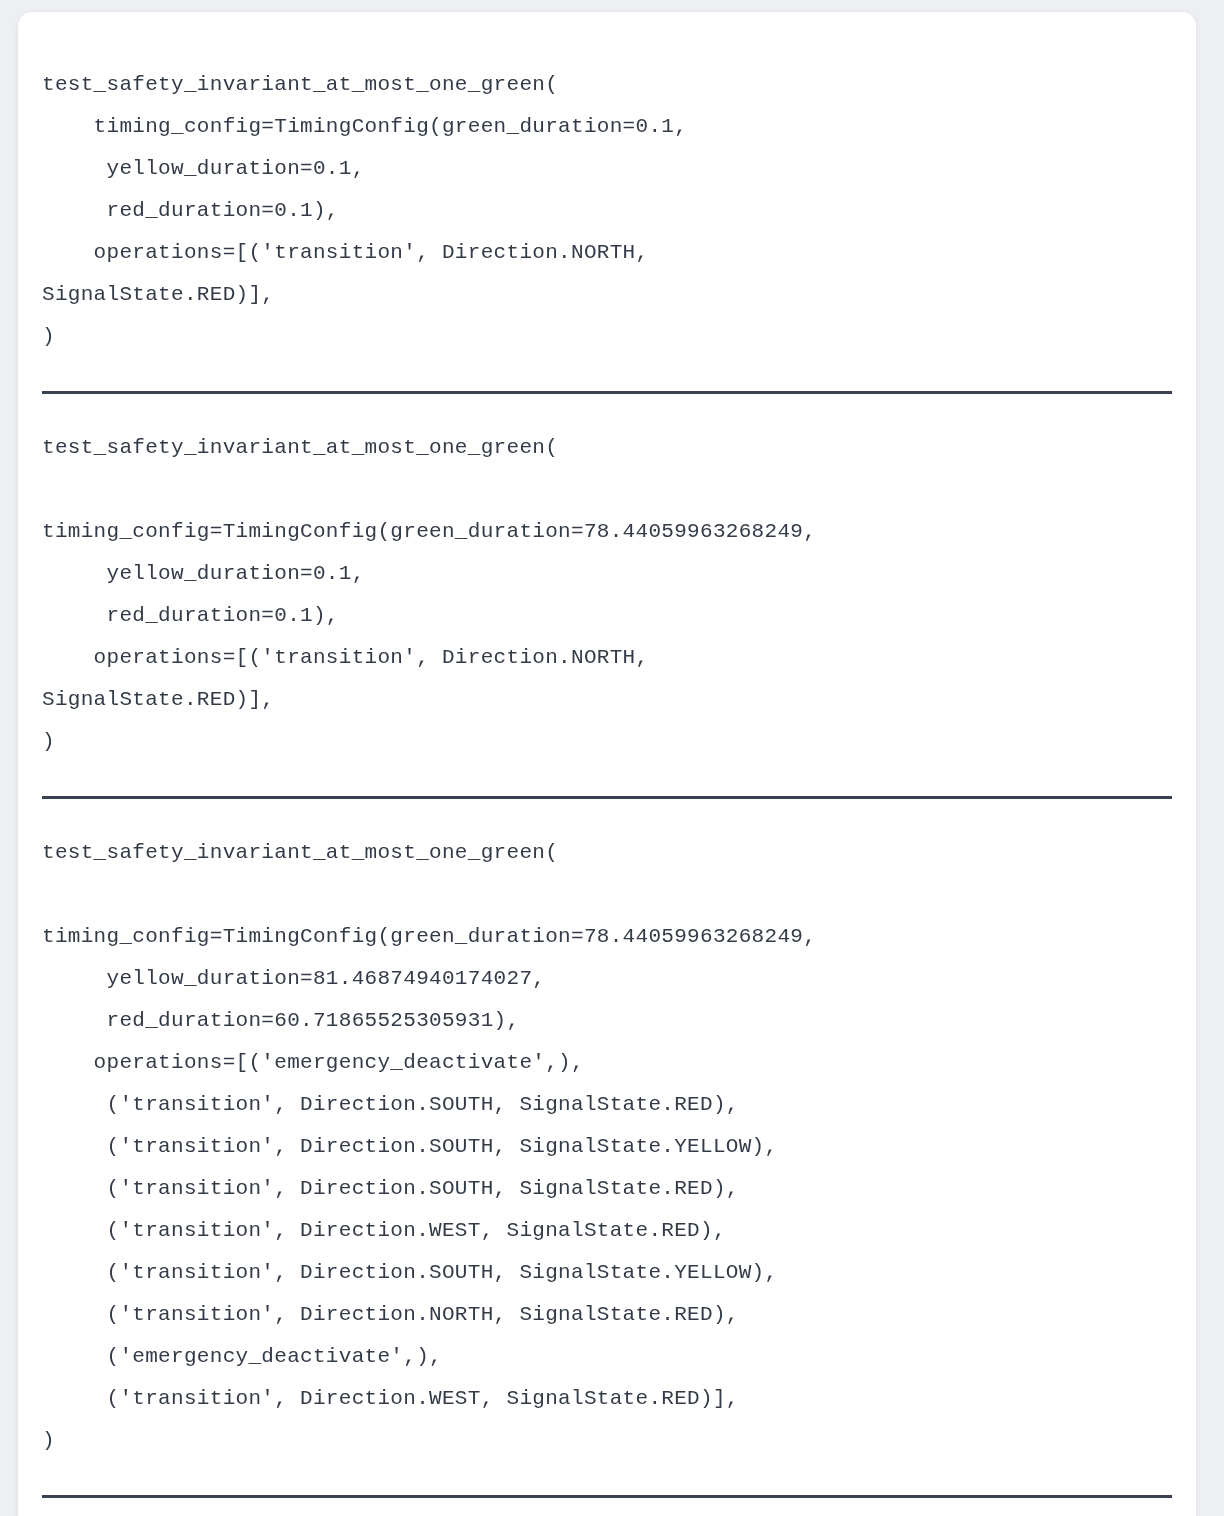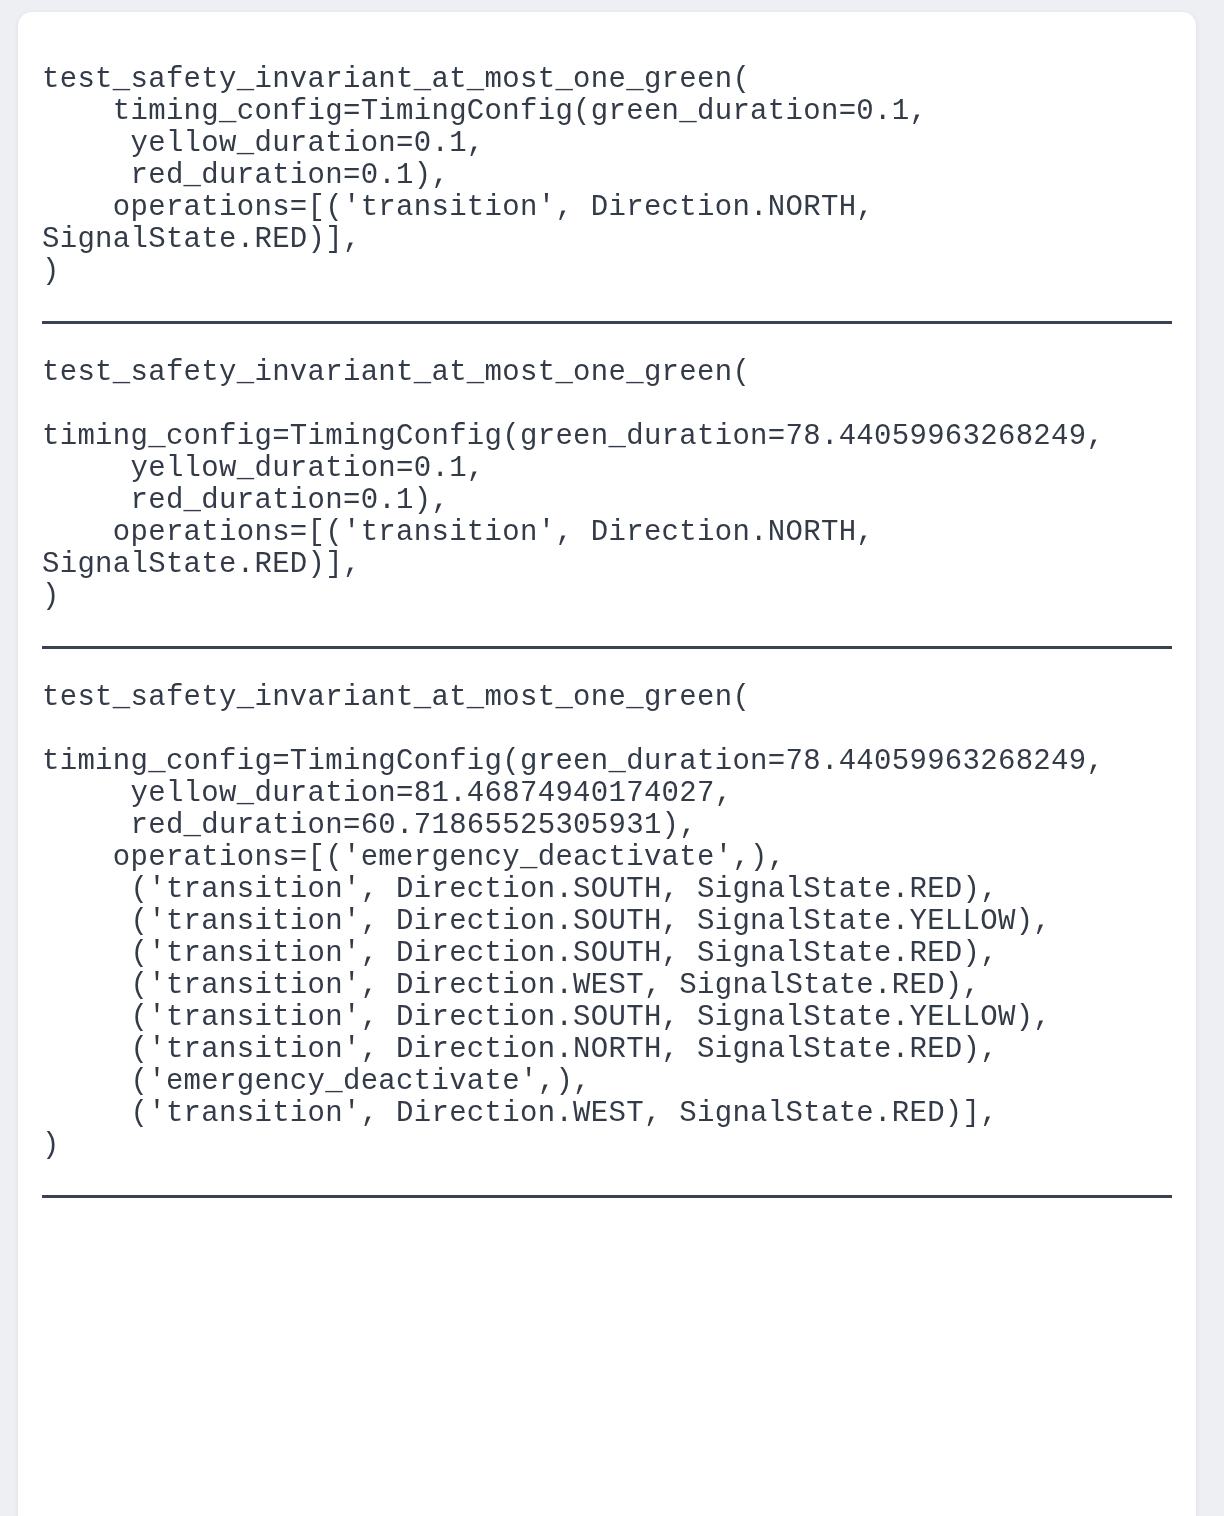--- a/index.html
+++ b/index.html
@@ -33,22 +33,22 @@
     height: 1600px; 
     background: var(--card-bg);
     border-radius: 14px;
     box-shadow: 0 1px 4px rgba(40, 50, 70, 0.10);
     padding: 52px 24px 40px 24px;
   }
   .code-section pre {
     margin: 0;
     white-space: pre;
     font-family: "Liberation Mono", monospace;
-    font-size: 29px;
-    line-height: 32px;
+    font-size: 21px;
+    line-height: 42px;
     letter-spacing: 0.3px;
     color: var(--text-color);
     overflow: hidden;
   }
   .code-section hr {
     border: none;
     border-top: 3px solid var(--divider-color);
     margin: 33px 0;
     width: 100%;
   }

